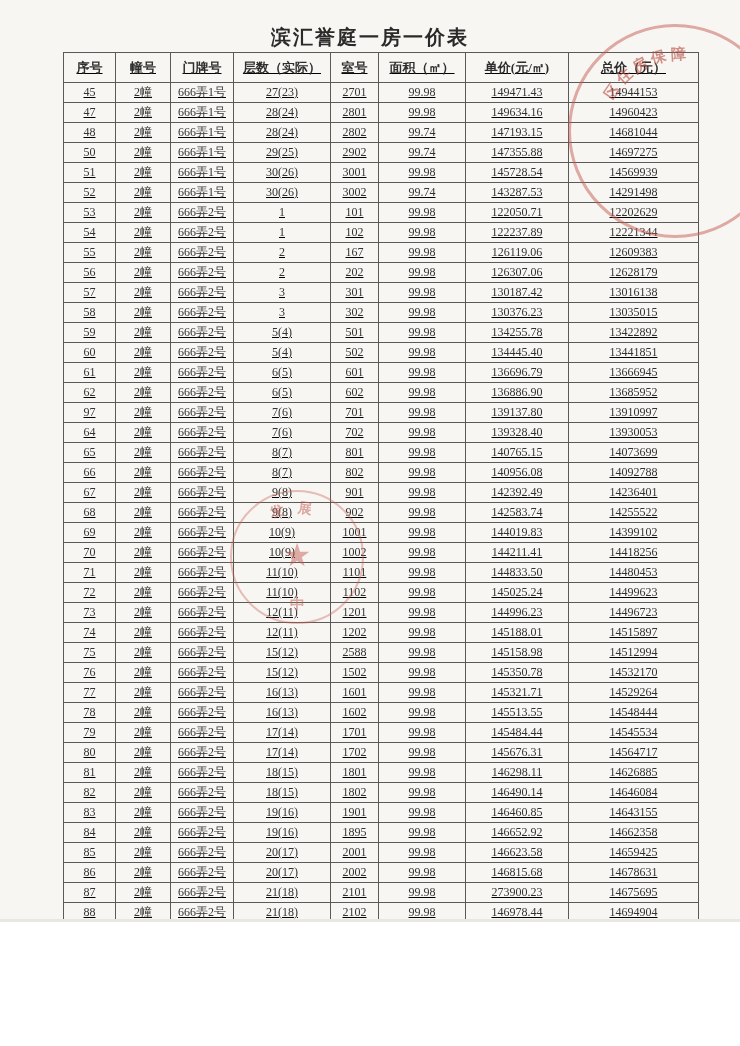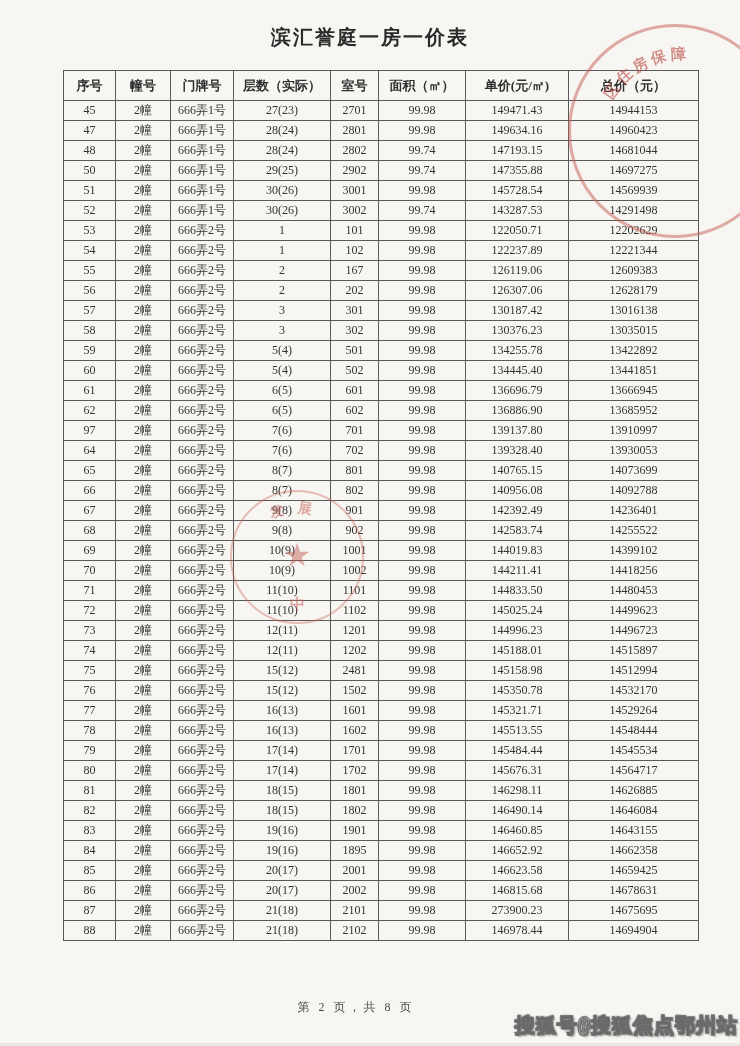--- a/index.html
+++ b/index.html
@@ -1,32 +1,33 @@
 <!DOCTYPE html>
 <html><head>
 <meta charset="utf-8">
 <style>
   html,body{margin:0;padding:0;}
   .page{
     position:relative;
-    width:740px;height:1046px;
+    width:740px;height:922px;
     background:#f7f6f2;
     overflow:hidden;
     font-family:"Liberation Serif","DejaVu Serif",serif;
   }
   .title{
     position:absolute;top:24px;left:0;width:100%;
     margin:0;text-align:center;
     font-size:20px;font-weight:bold;color:#2a2a2a;
     letter-spacing:2px;
   }
   table.price-table{
-    position:absolute;left:63px;top:70px;width:635px;
+    position:absolute;left:63px;top:52px;width:635px;
     border-collapse:collapse;table-layout:fixed;
     background:transparent;
+    text-decoration:underline;
   }
   .price-table th,.price-table td{
     border:1px solid #5a5a5a;
     text-align:center;vertical-align:middle;
     color:#333;padding:0;overflow:hidden;white-space:nowrap;
   }
   .price-table th{height:29px;font-size:13px;font-weight:bold;color:#2e2e2e;}
   .price-table td{height:19px;font-size:12px;line-height:19px;}
   .footer{
     position:absolute;top:999px;left:0;right:0;
@@ -378,21 +379,21 @@
           <td>1202</td>
           <td>99.98</td>
           <td>145188.01</td>
           <td>14515897</td>
         </tr>
         <tr>
           <td>75</td>
           <td>2幢</td>
           <td>666弄2号</td>
           <td>15(12)</td>
-          <td>2481</td>
+          <td>2588</td>
           <td>99.98</td>
           <td>145158.98</td>
           <td>14512994</td>
         </tr>
         <tr>
           <td>76</td>
           <td>2幢</td>
           <td>666弄2号</td>
           <td>15(12)</td>
           <td>1502</td>

